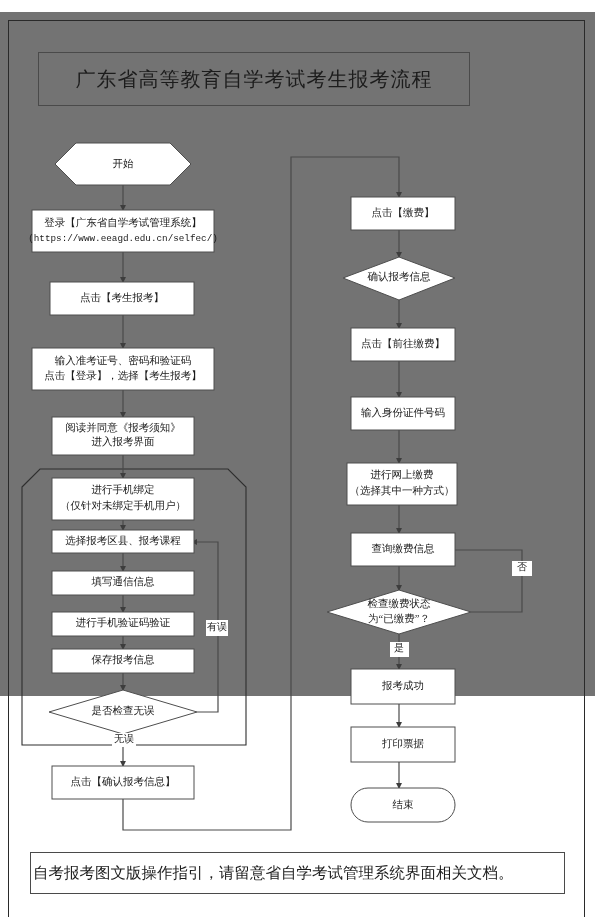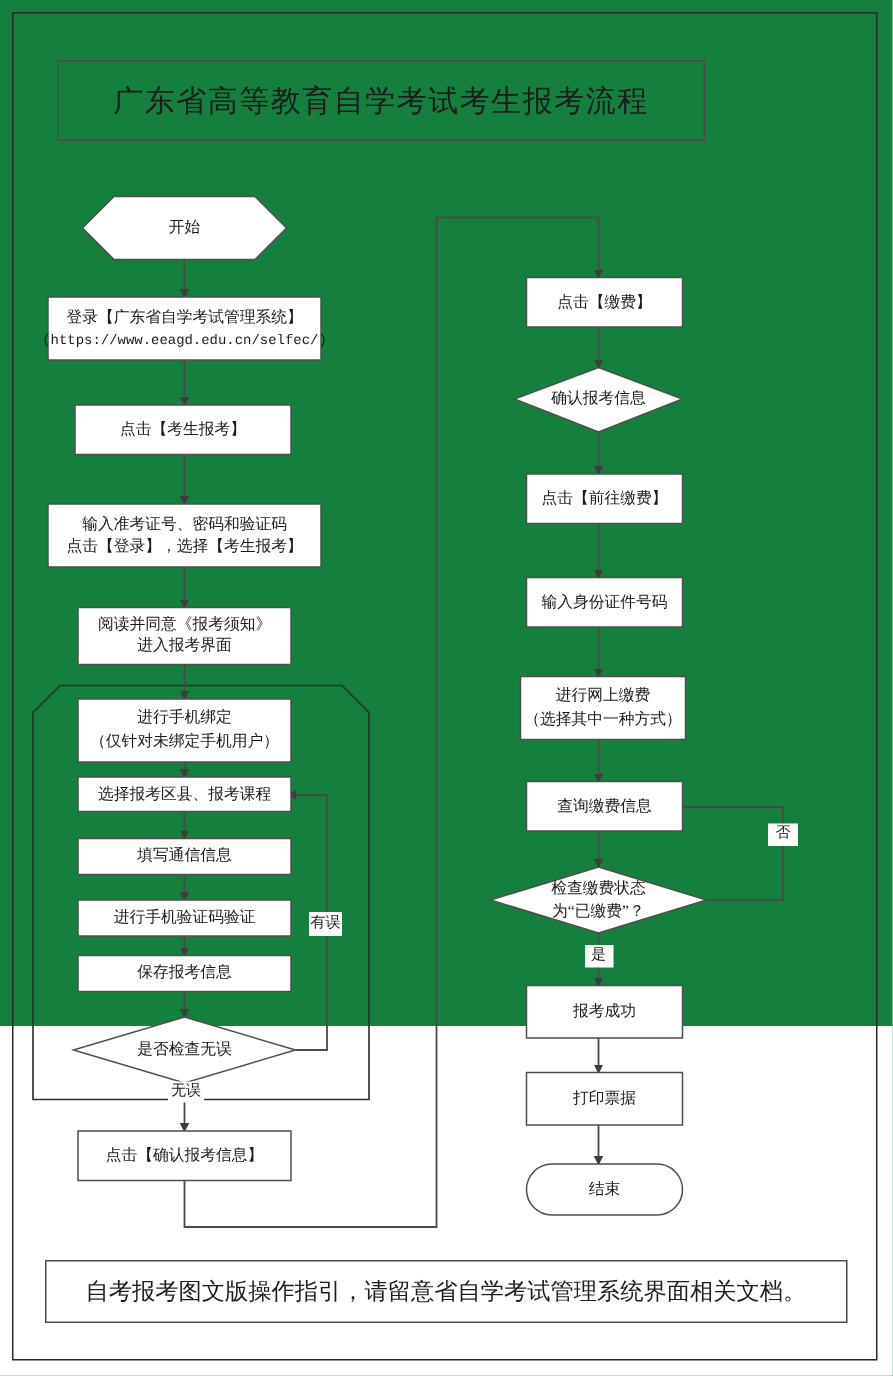--- a/index.html
+++ b/index.html
@@ -10,21 +10,22 @@
   body {
     width: 595px;
     height: 917px;
     font-family: "Liberation Serif", "DejaVu Serif", serif;
     overflow: hidden;
   }
   #page {
     position: relative;
     width: 595px;
     height: 684px;
-    background: #15803d;
+    background: #737373;
+    margin-top: 12px;
   }
   .outer-frame {
     position: absolute;
     left: 8px;
     top: 8px;
     width: 577px;
     height: 899px;
     border: 1px solid #2a2a2a;
     box-sizing: border-box;
   }
@@ -49,21 +50,21 @@
   .footer-box {
     position: absolute;
     left: 30px;
     top: 840px;
     width: 535px;
     height: 42px;
     border: 1px solid #4a4a4a;
     box-sizing: border-box;
     display: flex;
     align-items: center;
-    padding-left: 26px;
+    padding-left: 2px;
   }
   .footer-text {
     font-size: 15.5px;
     color: #1c1c1c;
   }
   svg.flow {
     position: absolute;
     left: 0;
     top: 0;
     width: 595px;

